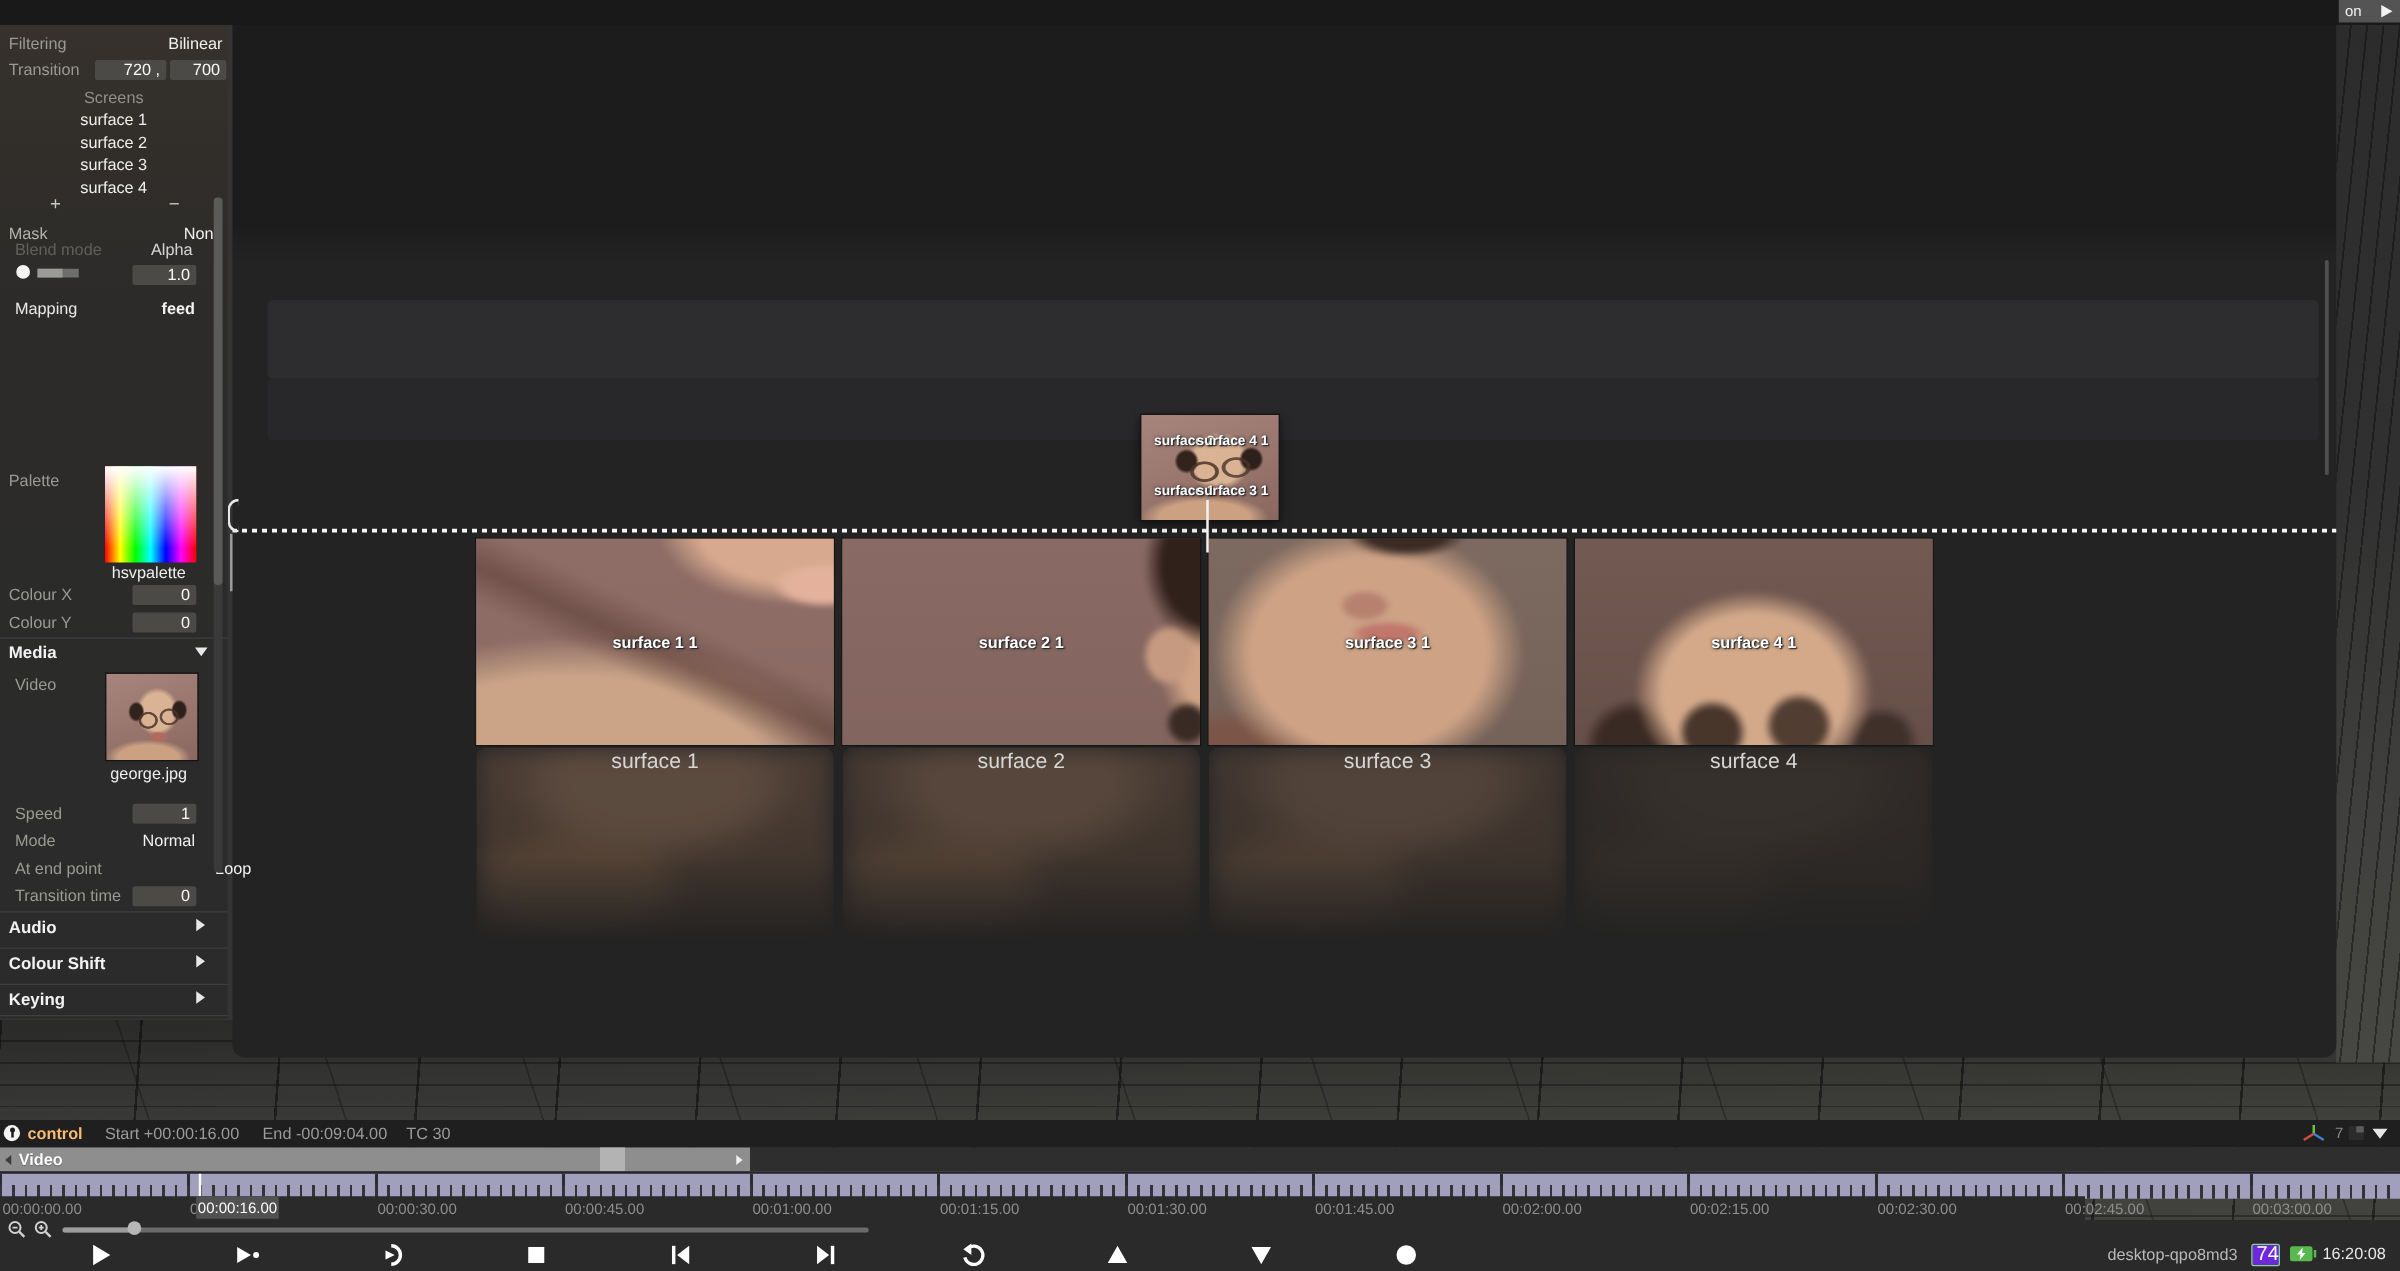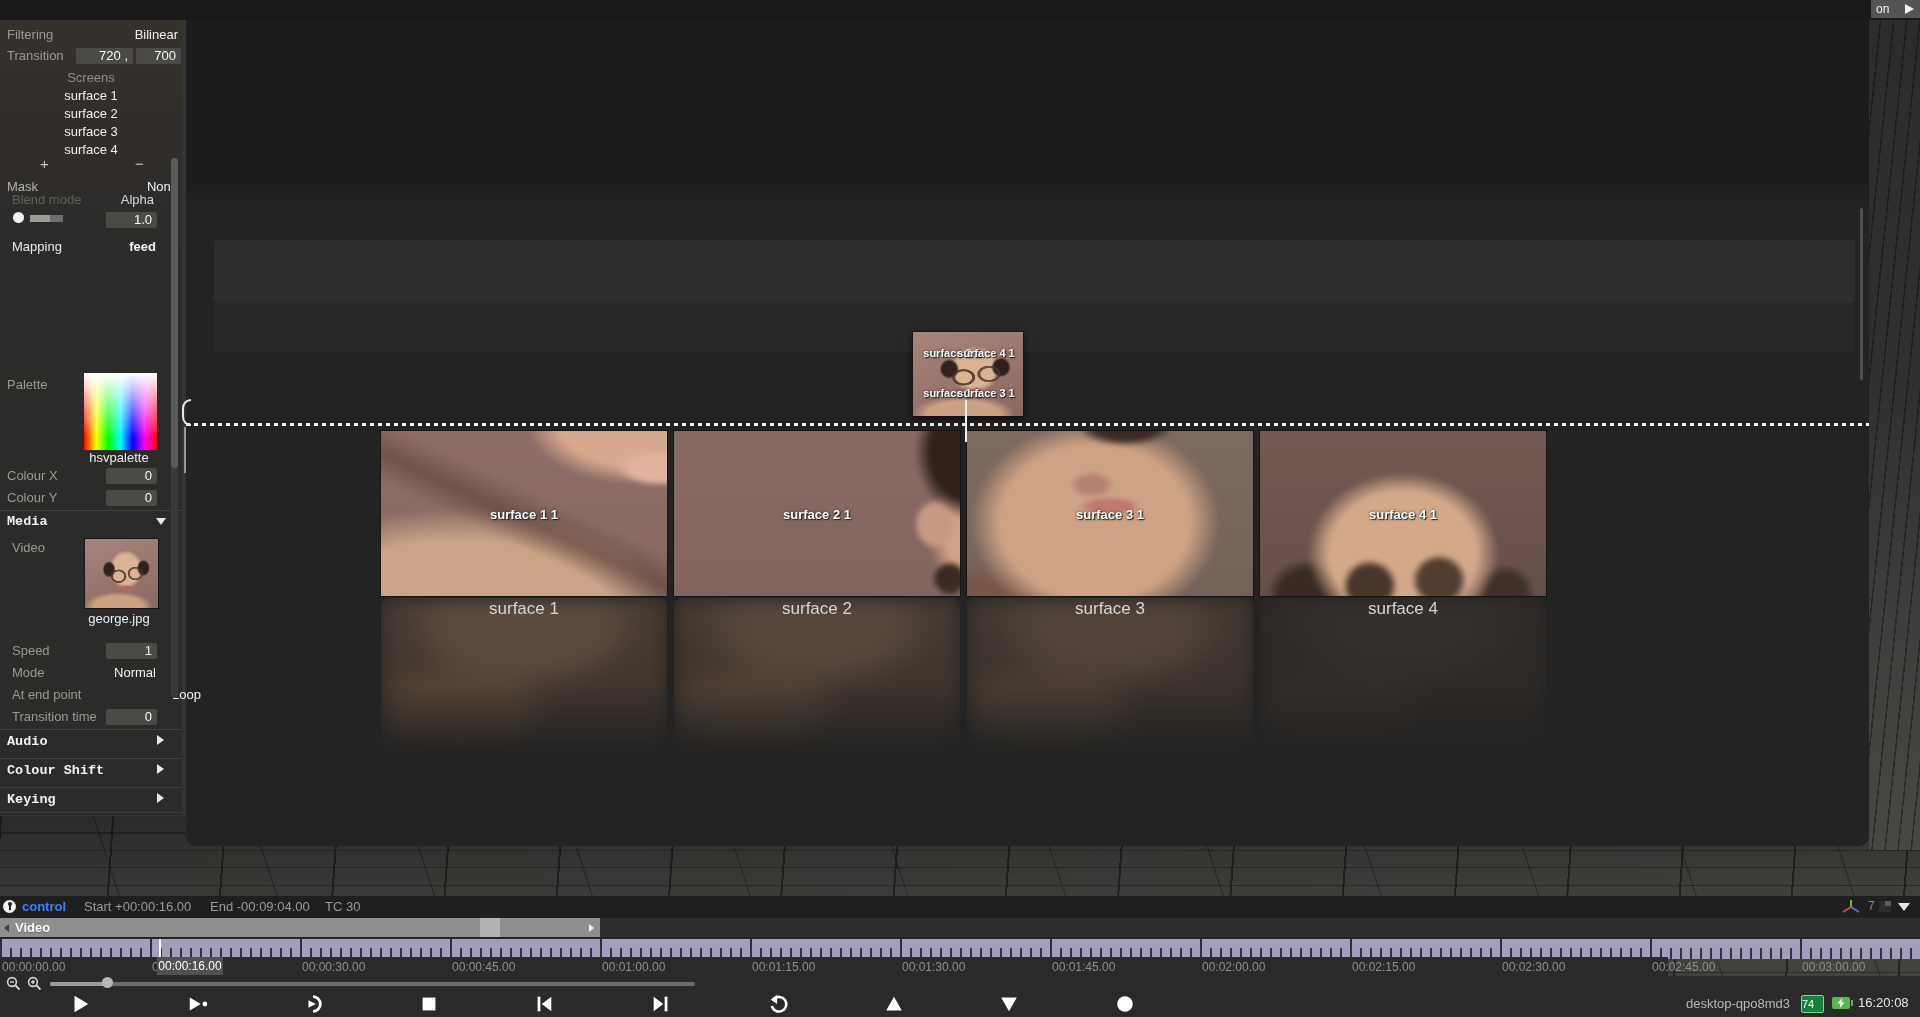--- a/index.html
+++ b/index.html
@@ -110,21 +110,21 @@
   #panel-title{position:absolute;left:0;top:3px;width:182px;text-align:center;font-weight:bold;color:#fafafa;}
   .prow{position:absolute;left:0;width:182px;height:16px;}
   .plabel{position:absolute;left:7px;color:#9a9a93;}
   .plabel2{position:absolute;left:12px;color:#9a9a93;}
   .pvalue{position:absolute;right:4px;color:#f2f2f2;text-align:center;}
   .pbox{position:absolute;height:16px;background:#4b4a47;border-radius:2px;color:#fafafa;
     text-align:right;padding:0 5px;box-sizing:border-box;line-height:16px;}
   .centered{position:absolute;left:0;width:182px;text-align:center;}
   .gray{color:#8f8f88;}
   .section-line{position:absolute;left:0;width:182px;height:1px;background:#3f3f3f;}
-  .section-hdr{position:absolute;left:7px;font-weight:bold;color:#f2f2f2;font-size:13.5px;font-family:Liberation Mono, monospace;}
+  .section-hdr{position:absolute;left:7px;font-weight:bold;color:#f2f2f2;font-size:13.5px;}
   .tri-right{position:absolute;right:18px;width:0;height:0;border-left:7px solid #e8e8e8;
     border-top:5px solid transparent;border-bottom:5px solid transparent;}
   .tri-down{position:absolute;right:16px;width:0;height:0;border-top:7px solid #e8e8e8;
     border-left:5px solid transparent;border-right:5px solid transparent;}
   #palette-swatch{position:absolute;left:84px;top:373px;width:73px;height:77px;
     background:
       linear-gradient(180deg,#fff 0%,rgba(255,255,255,0) 85%),
       linear-gradient(90deg,#f00,#ff0,#0f0,#0ff,#00f,#f0f,#f00);}
   #media-thumb{position:absolute;left:84px;top:538px;width:73px;height:69px;border:1px solid #151515;}
   #opacity-dot{position:absolute;left:13px;top:212px;width:11px;height:11px;border-radius:50%;background:#f5f5f5;}
@@ -135,21 +135,21 @@
   .clipped{overflow:hidden;opacity:.85;}
   .dim{opacity:.55;}
 
   
   #win-chip{left:1871px;top:0;width:49px;height:18px;background:#545454;z-index:31;color:#f2f2f2;font-size:12px;}
   #win-chip .play{position:absolute;right:6px;top:4px;width:0;height:0;border-left:9px solid #f2f2f2;
     border-top:5px solid transparent;border-bottom:5px solid transparent;}
 
   
   #status-bar{left:0;top:896px;width:1920px;height:22px;background:#1f1f1f;z-index:40;color:#9b9b9b;font-size:13px;}
-  #status-bar .white{color:#3b82f6;font-weight:bold;}
+  #status-bar .white{color:#fdba74;font-weight:bold;}
   #power-icon{position:absolute;left:3px;top:4px;width:13px;height:13px;border-radius:50%;background:#f5f5f5;}
   #power-icon i{position:absolute;left:4.5px;top:2px;width:4px;height:4px;border-radius:50%;background:#1f1f1f;display:block;}
   #power-icon b{position:absolute;left:5.5px;top:5px;width:2px;height:5px;background:#1f1f1f;display:block;}
   #video-bar-row{left:0;top:918px;width:1920px;height:19px;background:#2e2e2e;z-index:40;}
   #video-bar{position:absolute;left:0;top:0;width:600px;height:19px;background:#8e8e8e;}
   #video-bar .thumb{position:absolute;left:480px;top:0;width:20px;height:19px;background:#b3b3b3;}
   #video-bar .lbl{position:absolute;left:15px;top:2px;color:#fdfdfd;font-weight:bold;font-size:13px;text-shadow:0 1px 1px rgba(0,0,0,.3);}
   #video-bar .arr-l{position:absolute;left:4px;top:6px;width:0;height:0;border-right:5px solid #3c3c3c;
     border-top:4px solid transparent;border-bottom:4px solid transparent;}
   #video-bar .arr-r{position:absolute;left:589px;top:6px;width:0;height:0;border-left:5px solid #f0f0f0;
@@ -172,22 +172,22 @@
   .mag svg{display:block;}
   #zoom-slider{position:absolute;left:50px;top:6px;width:645px;height:4px;background:#6b6b6b;border-radius:2px;}
   #zoom-slider i{position:absolute;left:0;top:0;height:4px;width:58px;background:#9c9c9c;display:block;border-radius:2px;}
   #zoom-thumb{position:absolute;left:102px;top:1px;width:11px;height:11px;border-radius:50%;background:#b7b7b7;}
 
   #transport{left:0;top:992px;width:1920px;height:25px;background:#2a2a2a;z-index:40;}
   .tbtn{position:absolute;top:1px;width:26px;height:22px;transform:translateX(-50%);}
   .tbtn svg{display:block;margin:0 auto;}
 
   #sys-info{left:1680px;top:994px;width:240px;height:23px;z-index:41;color:#b9b9b9;font-size:13px;}
-  #batt-pct{position:absolute;left:121px;top:1px;width:21px;height:16px;background:#15803d;border:1px solid #7ddc7d;
-    color:#fff;font-size:11px;text-align:left;line-height:16px;border-radius:2px;}
+  #batt-pct{position:absolute;left:121px;top:1px;width:21px;height:16px;background:#6d28d9;border:1px solid #7ddc7d;
+    color:#fff;font-size:16px;text-align:right;line-height:16px;border-radius:2px;}
   #battery-icon{position:absolute;left:152px;top:3px;width:18px;height:12px;background:#57b94f;border-radius:2px;}
   #battery-icon i{position:absolute;right:-3px;top:3px;width:2px;height:6px;background:#57b94f;display:block;}
   #battery-icon svg{display:block;}
   #sys-clock{position:absolute;left:178px;top:1px;color:#e8e8e8;}
 
   #sb-icons{left:1838px;top:898px;width:80px;height:18px;z-index:41;}
   #sb-help{position:absolute;left:30px;top:1px;color:#8a8a8a;font-size:12px;}
   #sb-flag{position:absolute;left:41px;top:3px;width:12px;height:11px;background:#2c2c2c;}
   #sb-flag i{position:absolute;right:0;top:0;width:6px;height:5px;background:#5c5c5c;display:block;}
   #sb-caret{position:absolute;left:60px;top:5px;width:0;height:0;border-top:8px solid #e6e6e6;

